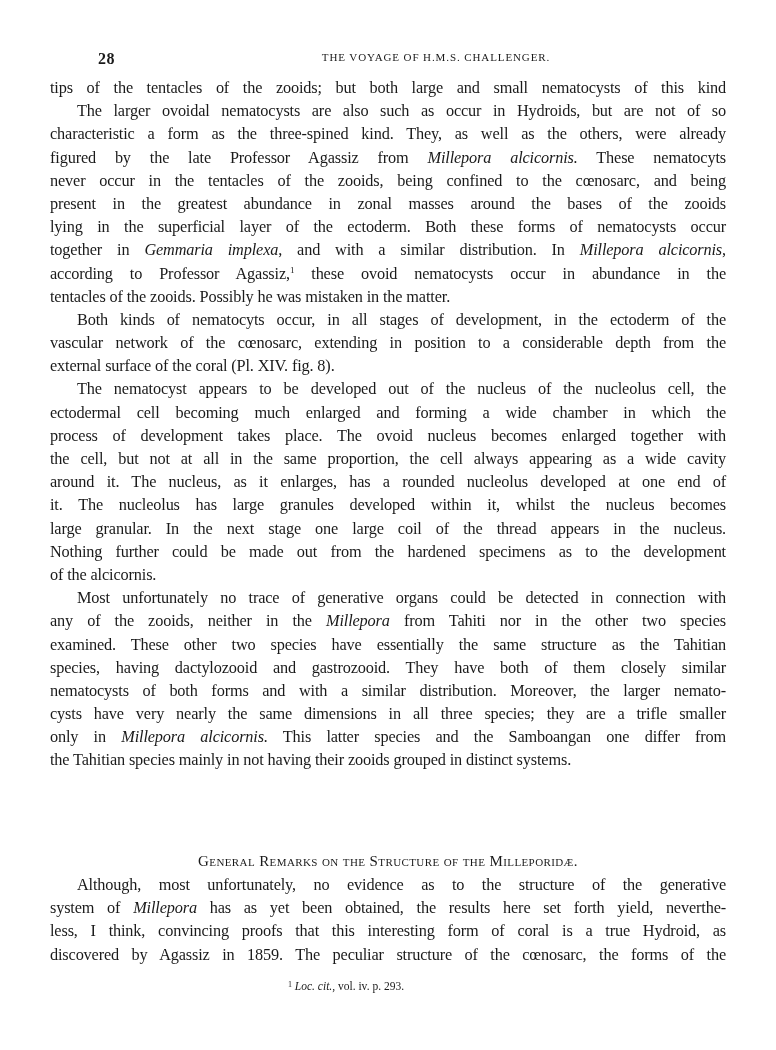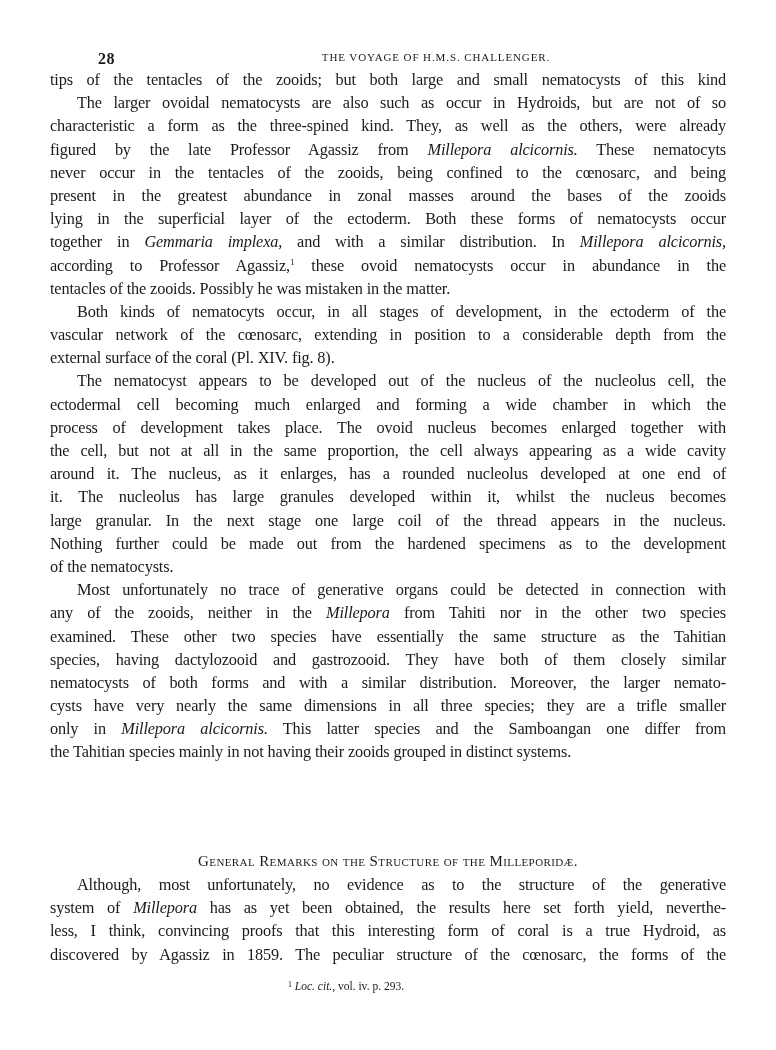--- a/index.html
+++ b/index.html
@@ -41,21 +41,21 @@
       position: absolute;
       left: 0; right: 0;
       text-align: center;
       top: 1px;
       font-size: 11px;
       letter-spacing: 0.9px;
     }
     .body-text {
       position: absolute;
       left: 50px;
-      top: 68px;
+      top: 76px;
       width: 676px;
     }
     .line {
       display: block;
       height: 23.2px;
       line-height: 23.2px;
       font-size: 16.3px;
       white-space: nowrap;
       text-align: justify;
       text-align-last: justify;
@@ -121,21 +121,21 @@
       <span class="line"><span>vascular network of the cœnosarc, extending in position to a considerable depth from the</span></span>
       <span class="line last"><span>external surface of the coral (Pl. XIV. fig. 8).</span></span>
       <span class="line indent"><span>The nematocyst appears to be developed out of the nucleus of the nucleolus cell, the</span></span>
       <span class="line"><span>ectodermal cell becoming much enlarged and forming a wide chamber in which the</span></span>
       <span class="line"><span>process of development takes place.  The ovoid nucleus becomes enlarged together with</span></span>
       <span class="line"><span>the cell, but not at all in the same proportion, the cell always appearing as a wide cavity</span></span>
       <span class="line"><span>around it.  The nucleus, as it enlarges, has a rounded nucleolus developed at one end of</span></span>
       <span class="line"><span>it.  The nucleolus has large granules developed within it, whilst the nucleus becomes</span></span>
       <span class="line"><span>large granular.  In the next stage one large coil of the thread appears in the nucleus.</span></span>
       <span class="line"><span>Nothing further could be made out from the hardened specimens as to the development</span></span>
-      <span class="line last"><span>of the nematocysts.</span></span>
+      <span class="line last"><span>of the alcicornis.</span></span>
       <span class="line indent"><span>Most unfortunately no trace of generative organs could be detected in connection with</span></span>
       <span class="line"><span>any of the zooids, neither in the </span><i>Millepora</i><span> from Tahiti nor in the other two species</span></span>
       <span class="line"><span>examined.  These other two species have essentially the same structure as the Tahitian</span></span>
       <span class="line"><span>species, having dactylozooid and gastrozooid.  They have both of them closely similar</span></span>
       <span class="line"><span>nematocysts of both forms and with a similar distribution.  Moreover, the larger nemato-</span></span>
       <span class="line"><span>cysts have very nearly the same dimensions in all three species; they are a trifle smaller</span></span>
       <span class="line"><span>only in </span><i>Millepora alcicornis.</i><span>  This latter species and the Samboangan one differ from</span></span>
       <span class="line last"><span>the Tahitian species mainly in not having their zooids grouped in distinct systems.</span></span>
     </div>
 

